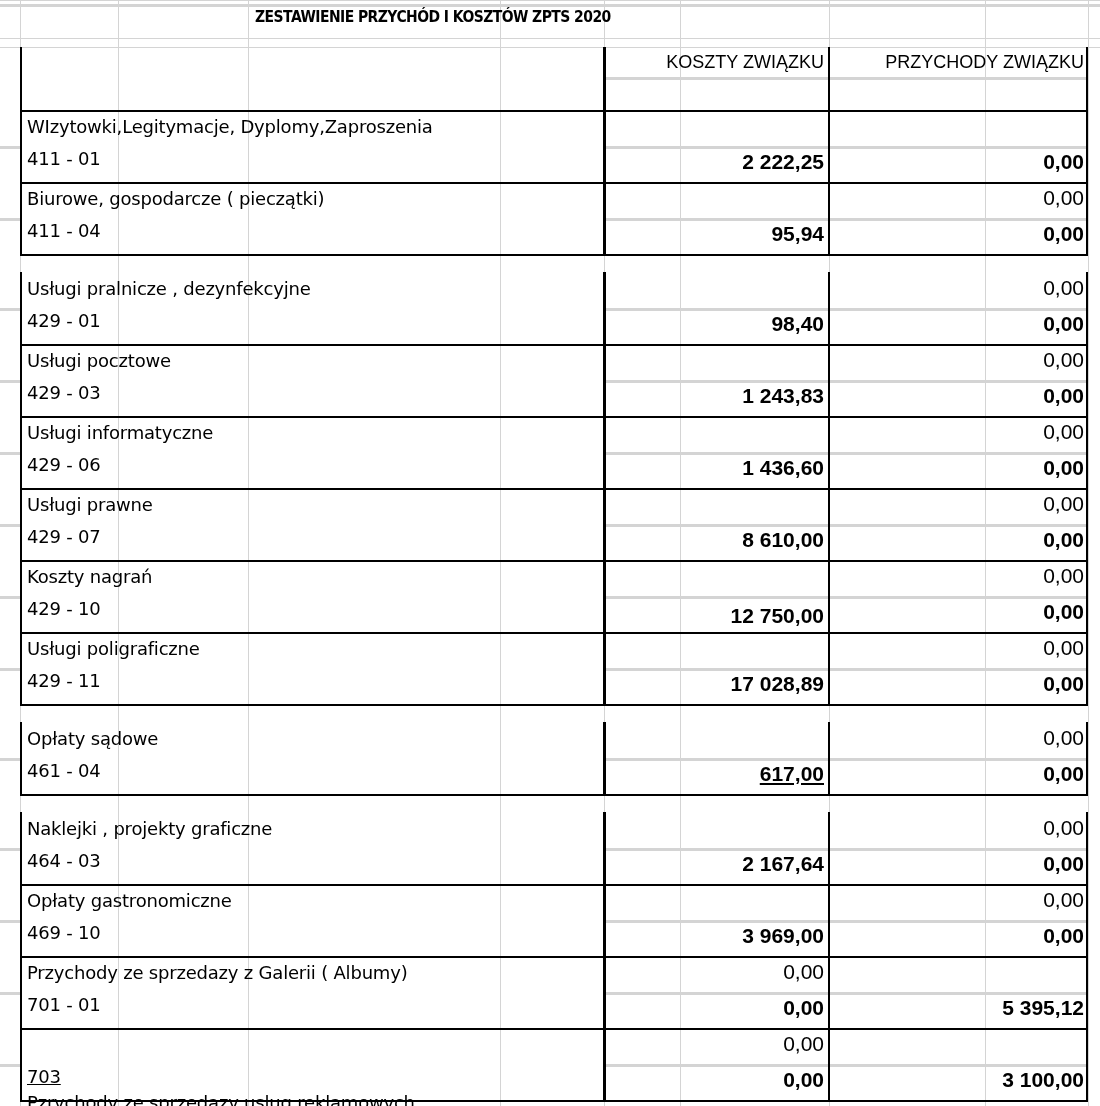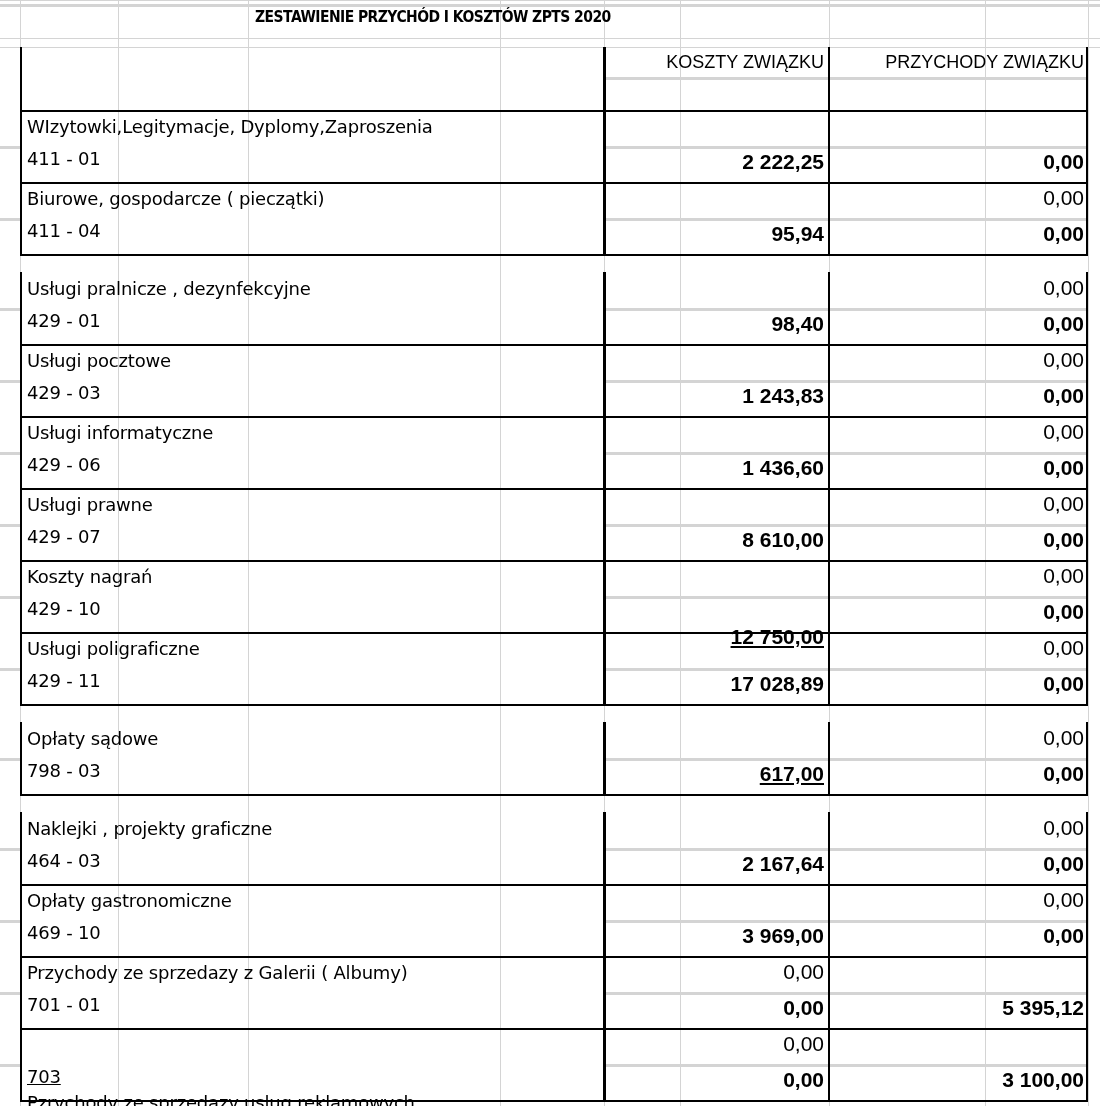--- a/index.html
+++ b/index.html
@@ -99,36 +99,36 @@
     <div class="num p" style="top: 492px;">0,00</div>
     <div class="num b k" style="top: 528px;">8 610,00</div>
     <div class="num b p" style="top: 528px;">0,00</div>
     <div class="hsep" style="top: 560px; width: 1068px;"></div>
     <div class="hsep-light" style="left: 0px; top: 596px; width: 20px;"></div>
     <div class="hsep-light" style="left: 606px; top: 596px; width: 480px;"></div>
     <div class="cell-label" style="top: 566px;">Koszty nagrań</div>
     <div class="cell-label" style="top: 598px;">429 - 10</div>
     <div class="num k" style="top: 564px;"></div>
     <div class="num p" style="top: 564px;">0,00</div>
-    <div class="num b k" style="top: 625px; text-decoration: underline;">12 750,00</div>
+    <div class="num b k" style="top: 604px;">12 750,00</div>
     <div class="num b p" style="top: 600px;">0,00</div>
     <div class="hsep" style="top: 632px; width: 1068px;"></div>
     <div class="hsep-light" style="left: 0px; top: 668px; width: 20px;"></div>
     <div class="hsep-light" style="left: 606px; top: 668px; width: 480px;"></div>
     <div class="cell-label" style="top: 638px;">Usługi poligraficzne</div>
     <div class="cell-label" style="top: 670px;">429 - 11</div>
     <div class="num k" style="top: 636px;"></div>
     <div class="num p" style="top: 636px;">0,00</div>
     <div class="num b k" style="top: 672px;">17 028,89</div>
     <div class="num b p" style="top: 672px;">0,00</div>
     <div class="box" style="left: 20px; top: 722px; width: 1068px; height: 74px;"></div>
     <div class="hsep-light" style="left: 0px; top: 758px; width: 20px;"></div>
     <div class="hsep-light" style="left: 606px; top: 758px; width: 480px;"></div>
     <div class="cell-label" style="top: 728px;">Opłaty sądowe</div>
-    <div class="cell-label" style="top: 760px;">798 - 03</div>
+    <div class="cell-label" style="top: 760px;">461 - 04</div>
     <div class="num k" style="top: 726px;"></div>
     <div class="num p" style="top: 726px;">0,00</div>
     <div class="num b k" style="top: 762px; text-decoration: underline;">617,00</div>
     <div class="num b p" style="top: 762px;">0,00</div>
     <div class="box" style="left: 20px; top: 812px; width: 1068px; height: 290px;"></div>
     <div class="hsep-light" style="left: 0px; top: 848px; width: 20px;"></div>
     <div class="hsep-light" style="left: 606px; top: 848px; width: 480px;"></div>
     <div class="cell-label" style="top: 818px;">Naklejki , projekty graficzne</div>
     <div class="cell-label" style="top: 850px;">464 - 03</div>
     <div class="num k" style="top: 816px;"></div>

